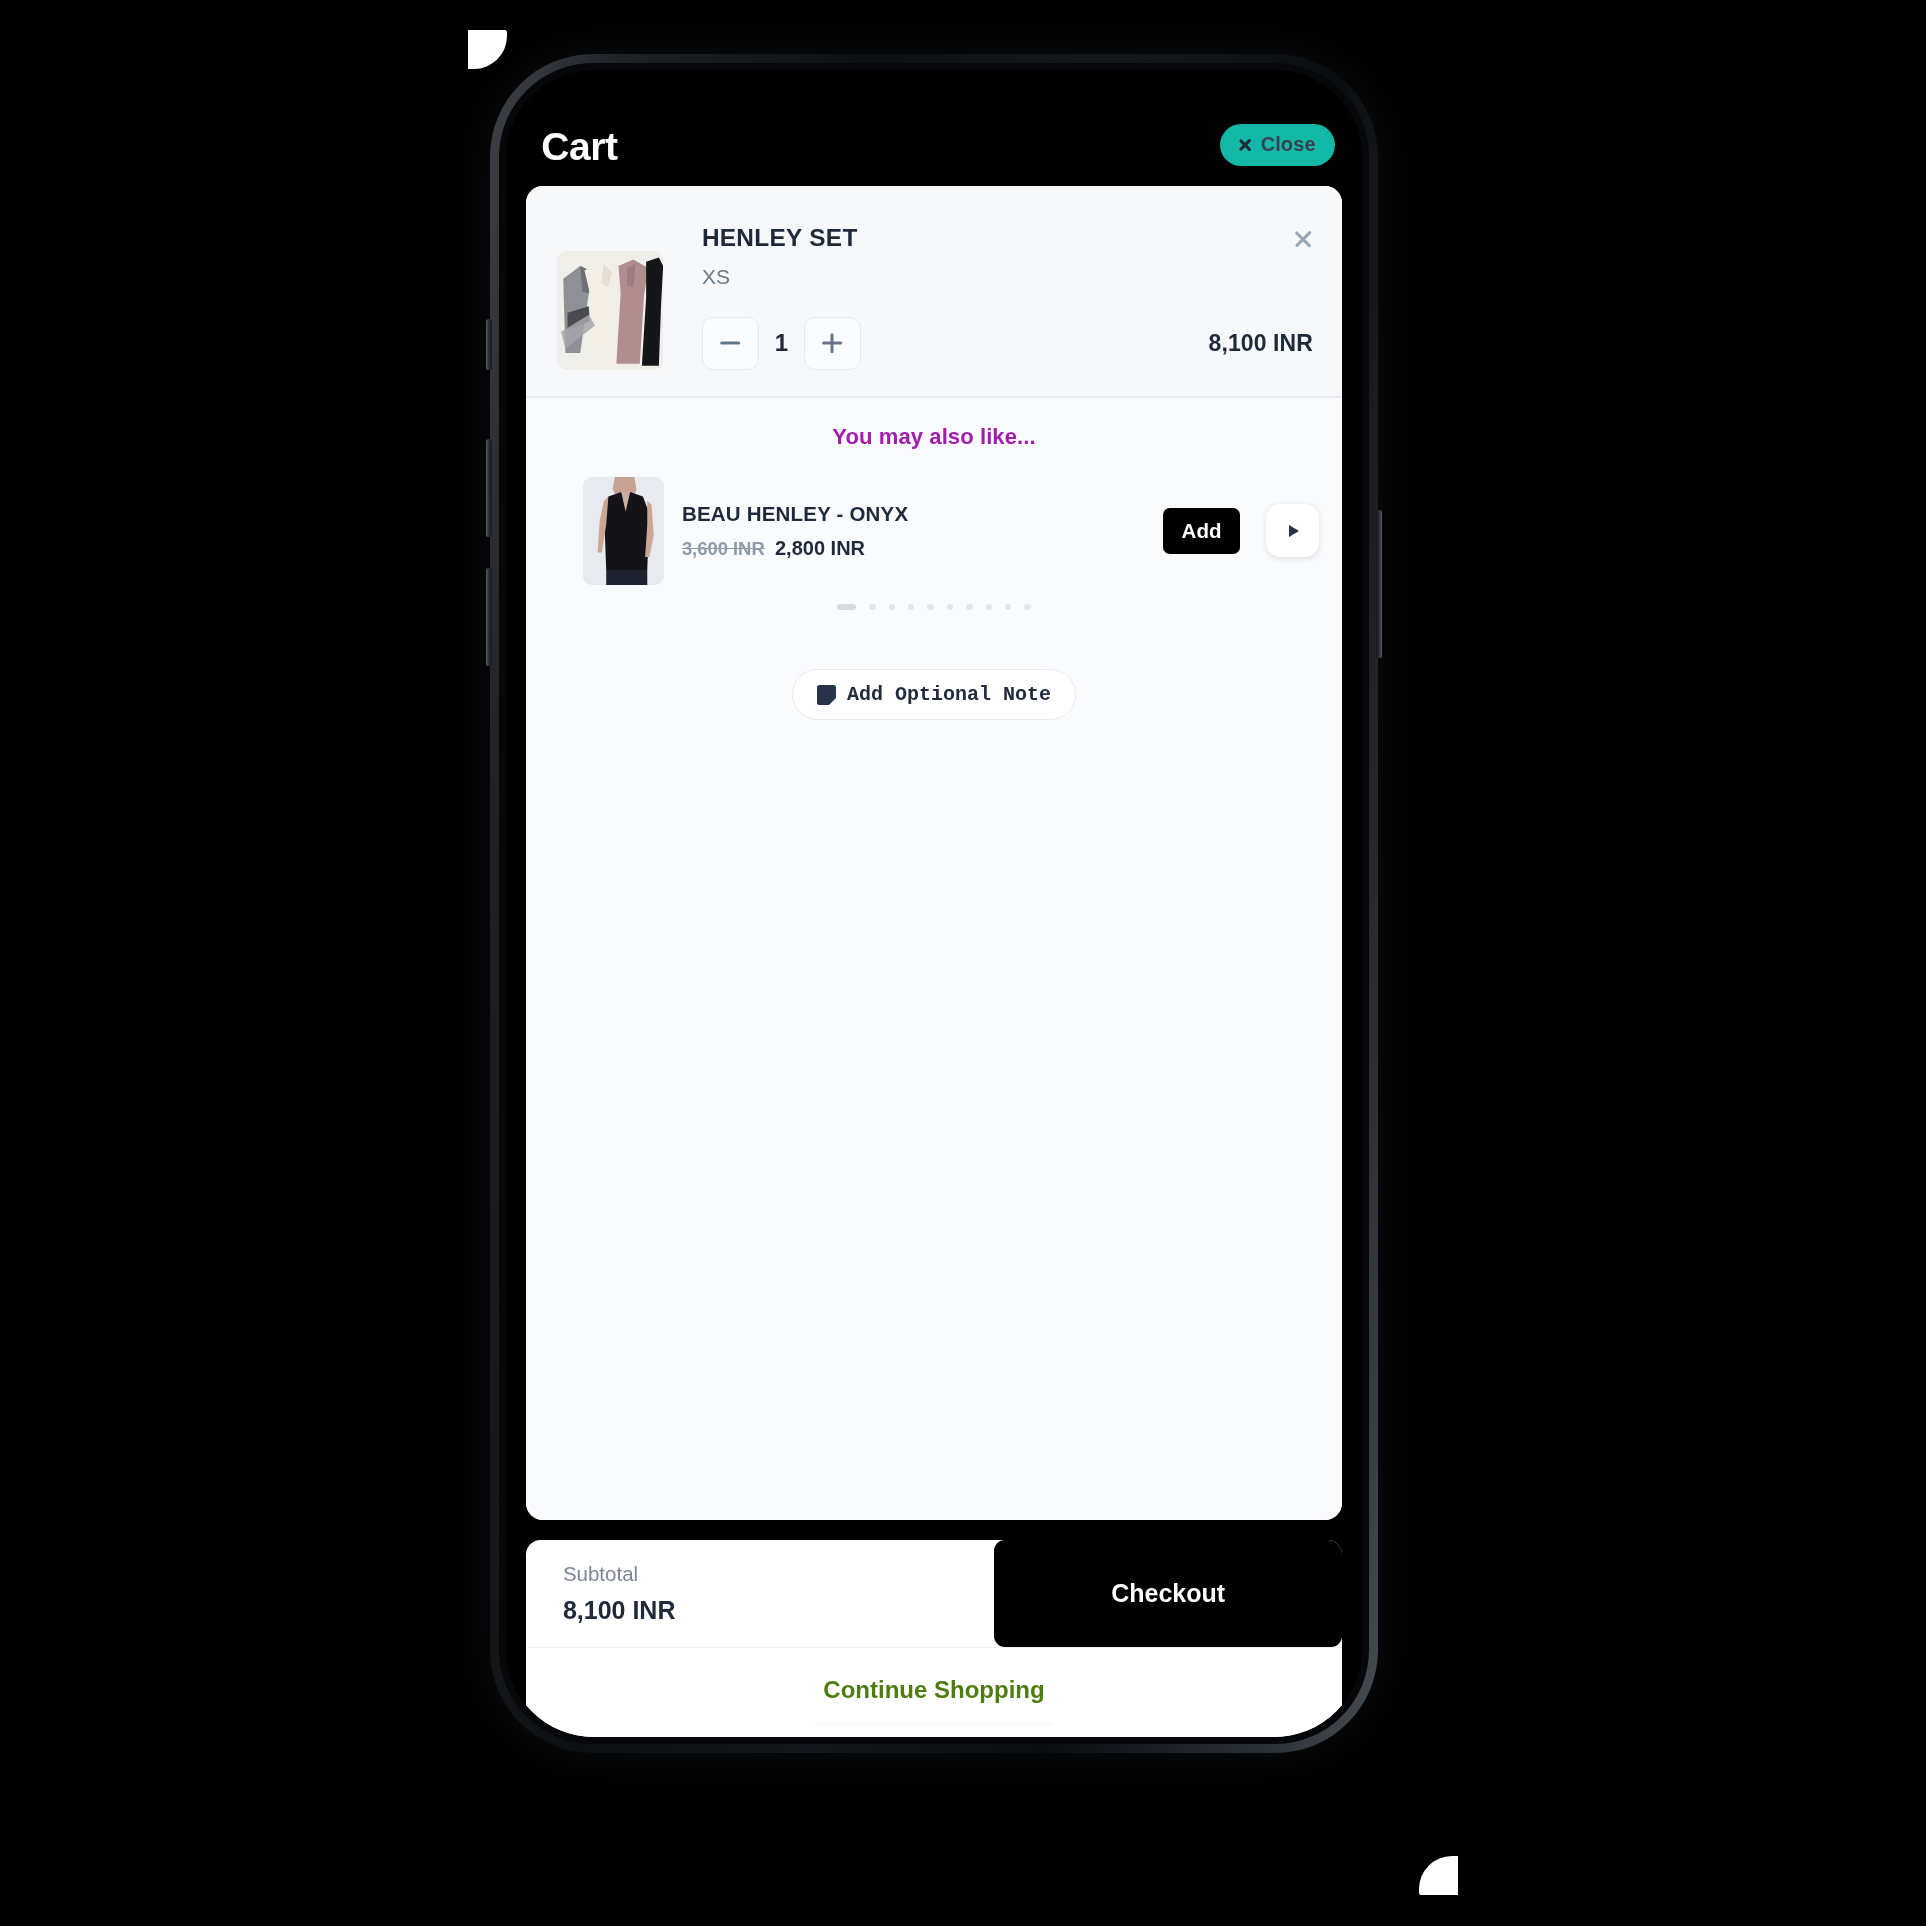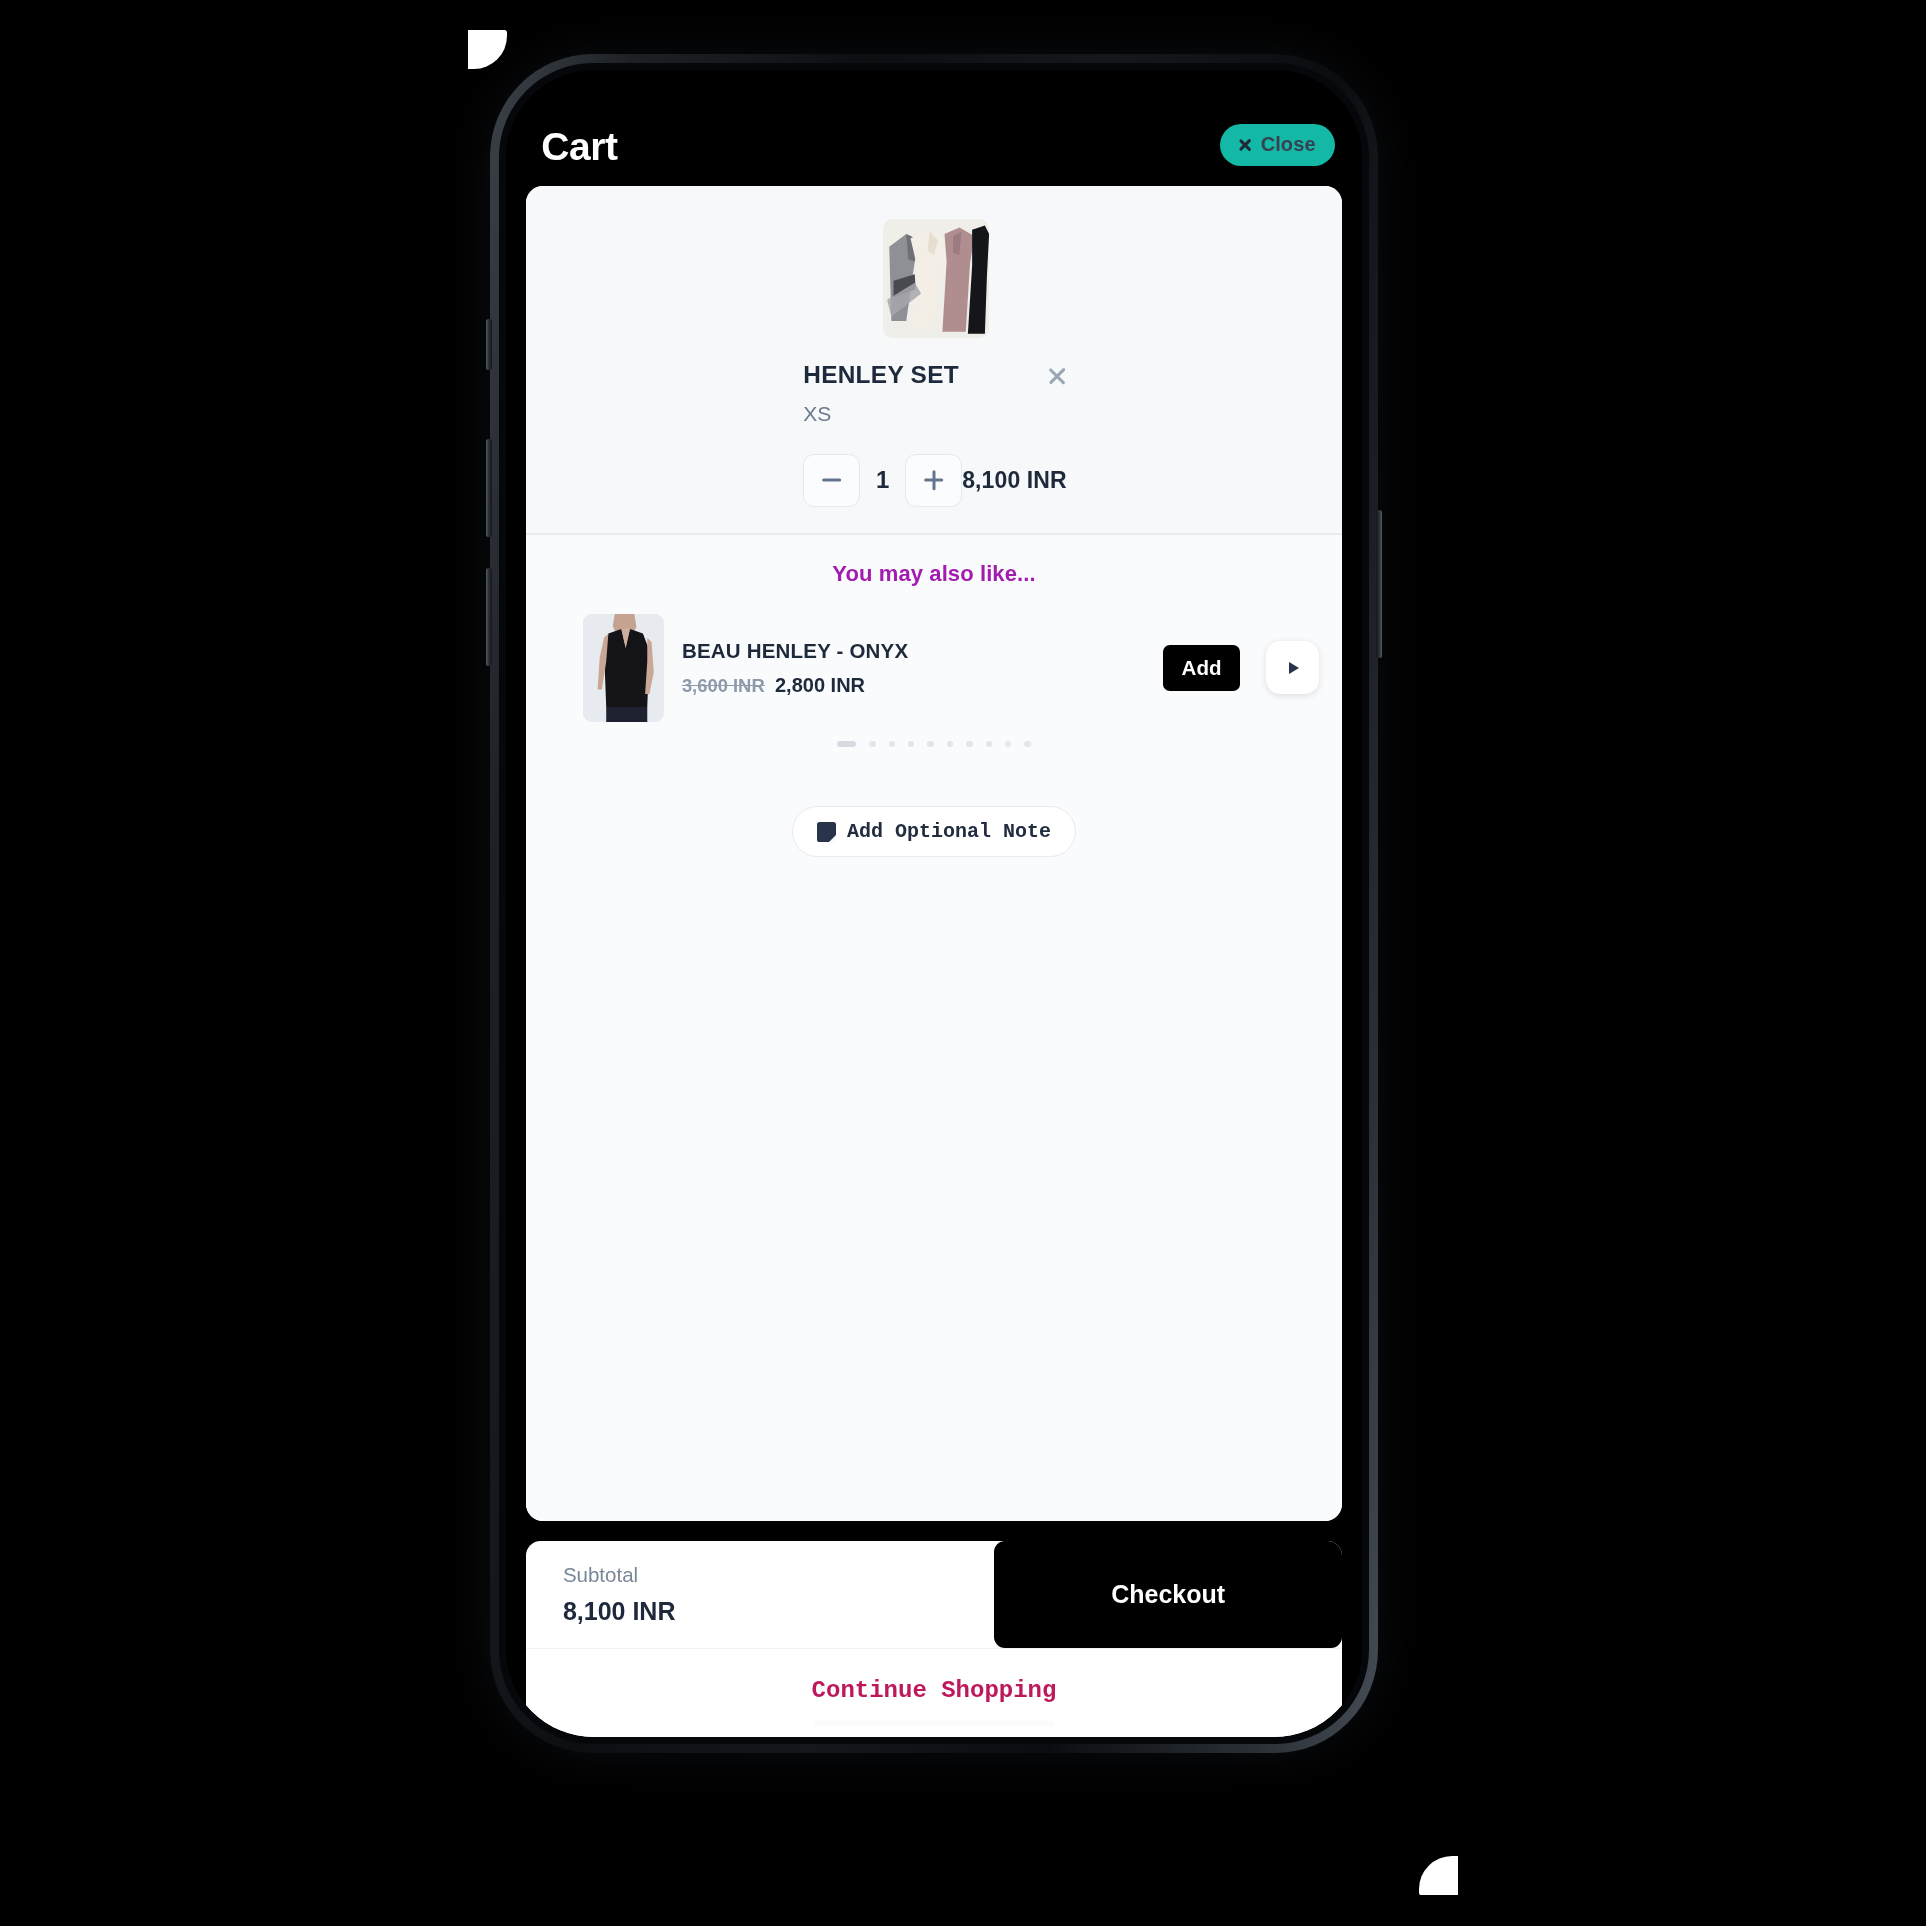--- a/index.html
+++ b/index.html
@@ -177,23 +177,22 @@
     flex-direction: column;
     overflow: hidden;
     box-shadow: 0 2.6px 10.3px rgba(0,0,0,0.25);
   }
 
   
   #line-items { background: #f7f8f9; }
   .cart-line {
     display: flex;
     padding: 33px 26.5px 26.5px 31px;
-    gap: 18px;
-    align-items: center;
-    flex-direction: column;
+    gap: 39px;
+    align-items: flex-end;
   }
   .thumb {
     flex: 0 0 auto;
     width: 106px;
     height: 119px;
     border-radius: 10.3px;
     overflow: hidden;
     background: #efeeea;
   }
   .thumb svg { display: block; width: 100%; height: 100%; }
@@ -454,22 +453,22 @@
     font-weight: 700;
     cursor: pointer;
     border-radius: 11px;
   }
   #continue-shopping-button {
     width: 100%;
     background: #ffffff;
     border: none;
     border-top: 1.3px solid #f0f2f6;
     padding: 28px 0 33px;
-    color: #be185d;
-    font-family: Liberation Mono, monospace;
+    color: #4d7c0f;
+    font-family: Liberation Sans, sans-serif;
     font-size: 24px;
     font-weight: 700;
     cursor: pointer;
   }
 </style>
 </head>
 <body>
 
 <div id="stage">
 

